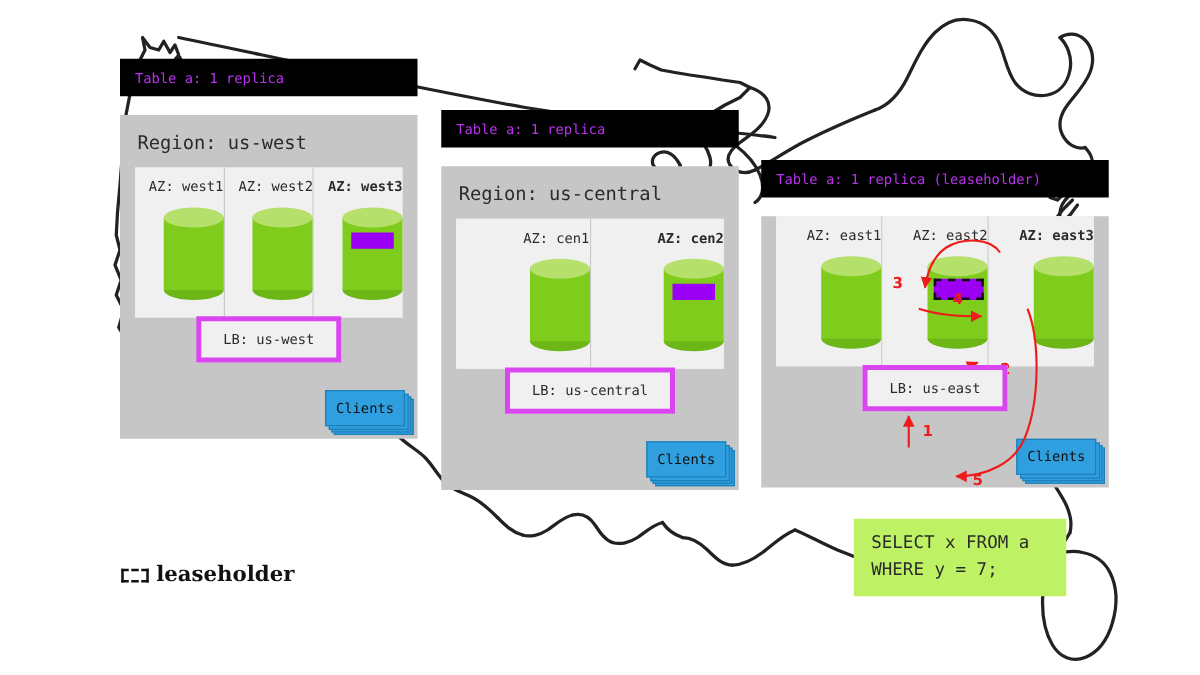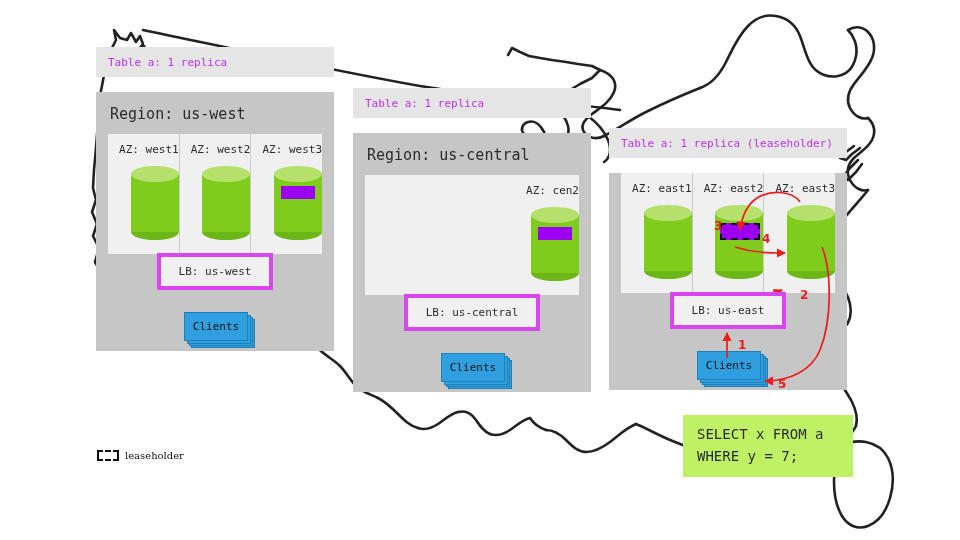--- a/index.html
+++ b/index.html
@@ -10,41 +10,41 @@
     overflow:hidden;
     position:relative;
   }
   #stage{position:absolute;left:0;top:0;width:960px;height:540px;}
 
   .map-layer{position:absolute;left:0;top:0;width:960px;height:540px;pointer-events:none;}
 
   
   .region{position:absolute;}
   .region-header{
-    background:#e5e5e5;
+    background:#000000;
     color:#bb33ee;
     font-size:11px;
     line-height:1;
     padding:10px 12px 9px 12px;
     white-space:nowrap;
   }
   .region-body{background:#c6c6c6;padding:0 12px 12px 12px;margin-top:15px;}
   .region-title{
     color:#2b2b2b;font-size:15px;
     padding:13px 0 11px 2px;white-space:nowrap;
   }
   .az-row{display:flex;background:#f0f0f0;}
   .az{
     flex:1 1 0;
     background:#f0f0f0;
     border-right:1px solid #c9c9c9;
     padding:9px 0 14px 0;
     display:flex;flex-direction:column;align-items:flex-end;
   }
-  .az:last-child{border-right:none;}
+  .az:last-child{border-right:none;font-weight:bold;}
   .az-label{font-size:11px;color:#2b2b2b;white-space:nowrap;margin-bottom:10px;}
 
   
   .cyl{position:relative;width:48px;height:74px;}
   .cyl .body{
     position:absolute;left:0;top:8px;width:48px;height:58px;
     background:#7fcc1c;
   }
   .cyl .top{
     position:absolute;left:0;top:0;width:48px;height:16px;
@@ -72,21 +72,21 @@
     background:#f0f0f0;
     border:4px solid #d946ef;
     font-size:11px;color:#2b2b2b;
     text-align:center;
     padding:8px 18px;
     width:max-content;
     z-index:3;
   }
 
   
-  .clients-wrap{display:flex;justify-content:center;}
+  .clients-wrap{display:flex;justify-content:flex-end;}
   .clients{position:relative;width:62px;height:27px;margin-top:22px;}
   .clients .sheet{position:absolute;background:#2f9fe0;border:1px solid #1f7fb8;}
   .clients .s3{left:7px;top:7px;width:62px;height:27px;}
   .clients .s2{left:5px;top:5px;width:62px;height:27px;}
   .clients .s1{left:3px;top:3px;width:62px;height:27px;}
   .clients .s0{left:0;top:0;width:62px;height:27px;
     display:flex;align-items:center;justify-content:center;
     font-size:11px;color:#111;}
 
   
@@ -97,21 +97,21 @@
     color:#2b2b2b;
     padding:9px 12px 10px 14px;
     white-space:pre;
   }
 
   
   .legend{
     position:absolute;
     display:flex;align-items:center;gap:6px;
     font-family:"DejaVu Serif","Liberation Serif",serif;
-    font-size:10px;color:#111;
+    font-size:17px;color:#111;font-weight:bold;
   }
   .legend .swatch{
     width:22px;height:11px;
     border:2px dashed #111;
     background:transparent;
     box-sizing:border-box;
   }
 
   
   .arrow-layer{position:absolute;left:0;top:0;width:960px;height:540px;}
@@ -241,20 +241,28 @@
       </div>
     </div>
   </div>
 
   <div class="region" id="region-us-central" style="left:353px;top:88px;width:238px;">
     <div class="region-header">Table a: 1 replica</div>
     <div class="region-body">
       <div class="region-title">Region: us-central</div>
       <div class="az-row">
         <div class="az">
+          <div class="az-label">AZ: cen1</div>
+          <div class="cyl">
+            <div class="bot"></div>
+            <div class="body"></div>
+            <div class="top"></div>
+          </div>
+        </div>
+        <div class="az">
           <div class="az-label">AZ: cen2</div>
           <div class="cyl">
             <div class="bot"></div>
             <div class="body"></div>
             <div class="top"></div>
             <div class="lease"></div>
           </div>
         </div>
       </div>
       <div class="lb">LB: us-central</div>
@@ -262,21 +270,21 @@
         <div class="clients">
           <div class="sheet s3"></div>
           <div class="sheet s2"></div>
           <div class="sheet s1"></div>
           <div class="sheet s0">Clients</div>
         </div>
       </div>
     </div>
   </div>
 
-  <div class="region" id="region-us-east" style="left:609px;top:128px;width:238px;">
+  <div class="region" id="region-us-east" style="left:609px;top:128px;width:278px;">
     <div class="region-header">Table a: 1 replica (leaseholder)</div>
     <div class="region-body">
       <div class="az-row">
         <div class="az">
           <div class="az-label">AZ: east1</div>
           <div class="cyl">
             <div class="bot"></div>
             <div class="body"></div>
             <div class="top"></div>
           </div>

